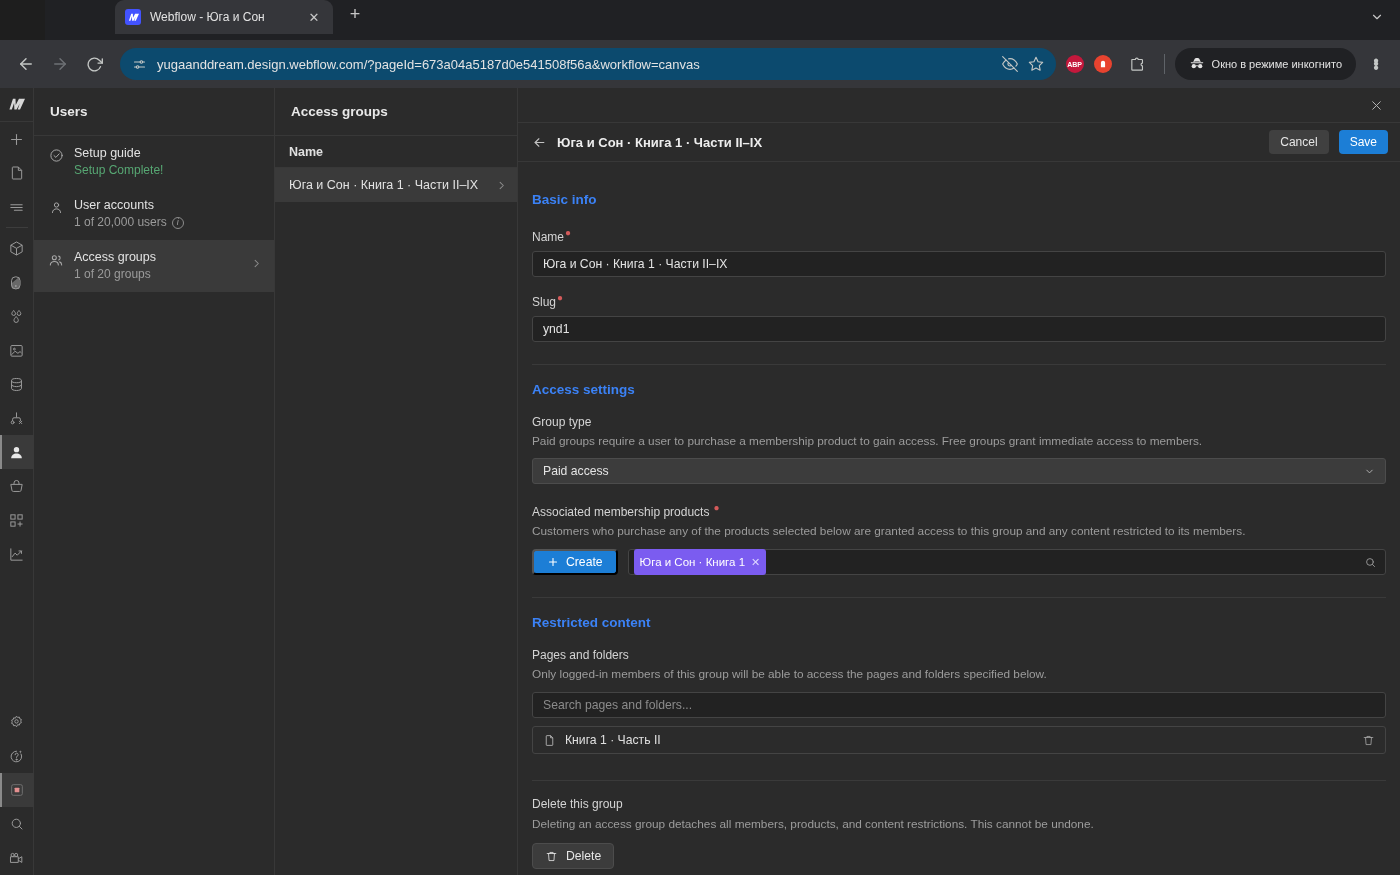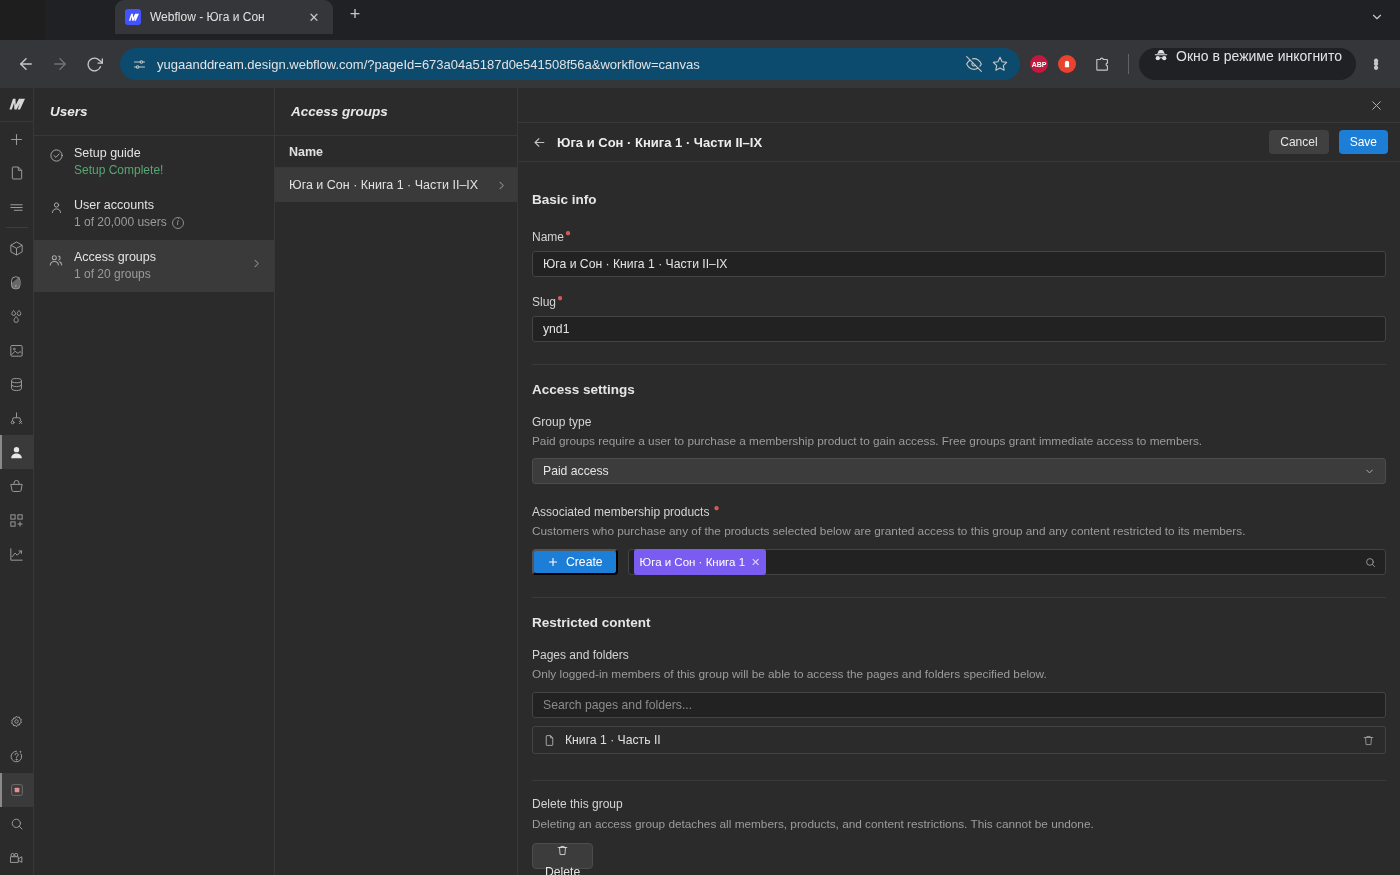--- a/index.html
+++ b/index.html
@@ -65,21 +65,21 @@
     font-size: 13px; color: #e3e3e3; white-space: nowrap; overflow: hidden;
     text-overflow: ellipsis; flex: 1;
   }
   .omni-icon { color: #c4c7c5; display: flex; align-items: center; flex: 0 0 auto; }
   .ext-icon { width: 18px; height: 18px; border-radius: 50%; flex:0 0 18px;
     display:flex; align-items:center; justify-content:center; font-size:7px;
     font-weight:bold; color:#fff; }
   .tb-divider { width: 1px; height: 20px; background: #5f6368; margin: 0 8px; }
   .incognito-pill {
     height: 32px; border-radius: 16px; background: #202124; display: flex;
-    align-items: flex-start; gap: 7px; padding: 0 14px; color: #e3e3e3; font-size: 14px;
+    align-items: center; gap: 7px; padding: 0 14px; color: #e3e3e3; font-size: 11px;
     white-space: nowrap;
   }
   .kebab { width: 28px; height: 28px; display:flex; align-items:center;
     justify-content:center; color:#c4c7c5; margin-left: 4px; font-size: 16px;
     letter-spacing: 0; flex-direction: column; line-height: 3.5px; }
 
   
   .app { flex: 1; display: flex; background: #1e1e1e; min-height: 0; position: relative; }
 
   
@@ -102,21 +102,21 @@
   .rail-sep { width: 22px; height: 1px; background: #3d3d3d; margin: 3px 0; }
   .rail-spacer { flex: 1; }
 
   
   .users-panel {
     width: 241px; flex: 0 0 241px; background: #2b2b2b;
     border-right: 1px solid #383838; display: flex; flex-direction: column;
   }
   .panel-head {
     height: 48px; display: flex; align-items: center; padding: 0 16px;
-    border-bottom: 1px solid #383838; flex: 0 0 48px; font-style: italic;
+    border-bottom: 1px solid #383838; flex: 0 0 48px;
   }
   .panel-head-title { font-size: 13.5px; color: #e8e8e8; font-weight: bold; }
   .user-item {
     display: flex; align-items: flex-start; padding: 9px 12px 9px 14px; gap: 10px;
     position: relative;
   }
   .user-item.selected { background: #3a3a3a; }
   .user-ico { width: 16px; flex: 0 0 16px; color: #a8a8a8; margin-top: 3px;
      display:flex; align-items:center; justify-content:center; }
   .user-texts { flex: 1; min-width: 0; }
@@ -168,21 +168,21 @@
      white-space:nowrap; overflow:hidden; text-overflow:ellipsis; }
   .btn {
     height: 24px; border-radius: 4px; font-size: 12px; display: inline-flex;
     align-items: center; justify-content: center; padding: 0 11px; border: none;
     font-family: "Liberation Sans", sans-serif;
   }
   .btn-cancel { background: #404040; color: #e6e6e6; }
   .btn-save { background: #1c7ed6; color: #fff; }
 
   .detail-body { flex: 1; overflow: hidden; padding: 0 14px; }
-  .section-title { font-size: 13.5px; color: #e5e5e5; font-weight: bold; }
+  .section-title { font-size: 13.5px; color: #3b82f6; font-weight: bold; }
   .field-label { font-size: 12px; color: #d4d4d4; }
   .req { color: #d35a5a; font-size: 10px; vertical-align: super; margin-left: 1px; }
   .help-text { font-size: 11.8px; color: #9c9c9c; line-height: 16px; }
   .input {
     height: 26px; background: #222222; border: 1px solid #444444; border-radius: 3px;
     display: flex; align-items: center; padding: 0 10px; font-size: 12.2px;
     color: #e4e4e4; width: 100%;
   }
   .input.placeholder { color: #8b8b8b; }
   .select {
@@ -213,21 +213,21 @@
 
   .page-row {
     height: 28px; background: #2b2b2b; border: 1px solid #444444; border-radius: 3px;
     display: flex; align-items: center; padding: 0 10px; gap: 9px;
   }
   .page-row-name { font-size: 12.2px; color: #e0e0e0; flex: 1; }
   .trash-ico { color: #a5a5a5; display:flex; align-items:center; }
   .btn-delete {
     height: 26px; background: #3c3c3c; border: 1px solid #4c4c4c; border-radius: 4px;
     display: inline-flex; align-items: center; gap: 8px; padding: 0 12px;
-    font-size: 12.2px; color: #e6e6e6; flex-direction: column;
+    font-size: 12.2px; color: #e6e6e6;
   }
   .hr { height: 1px; background: #3a3a3a; width: 100%; }
   svg { display: block; }
 </style>
 </head>
 <body>
 
 <div class="browser">
 
   <div class="tabstrip">

